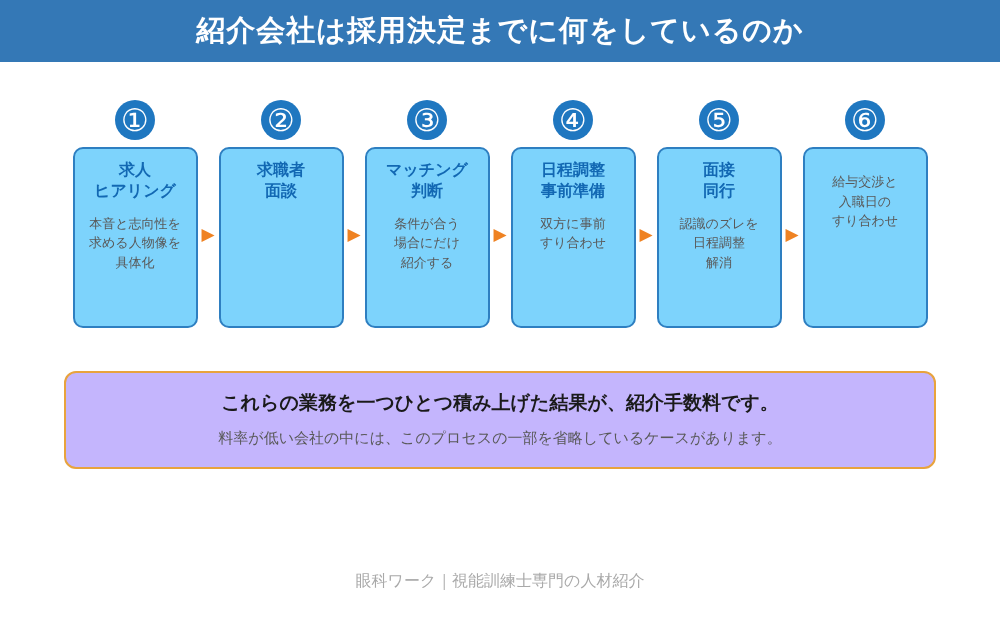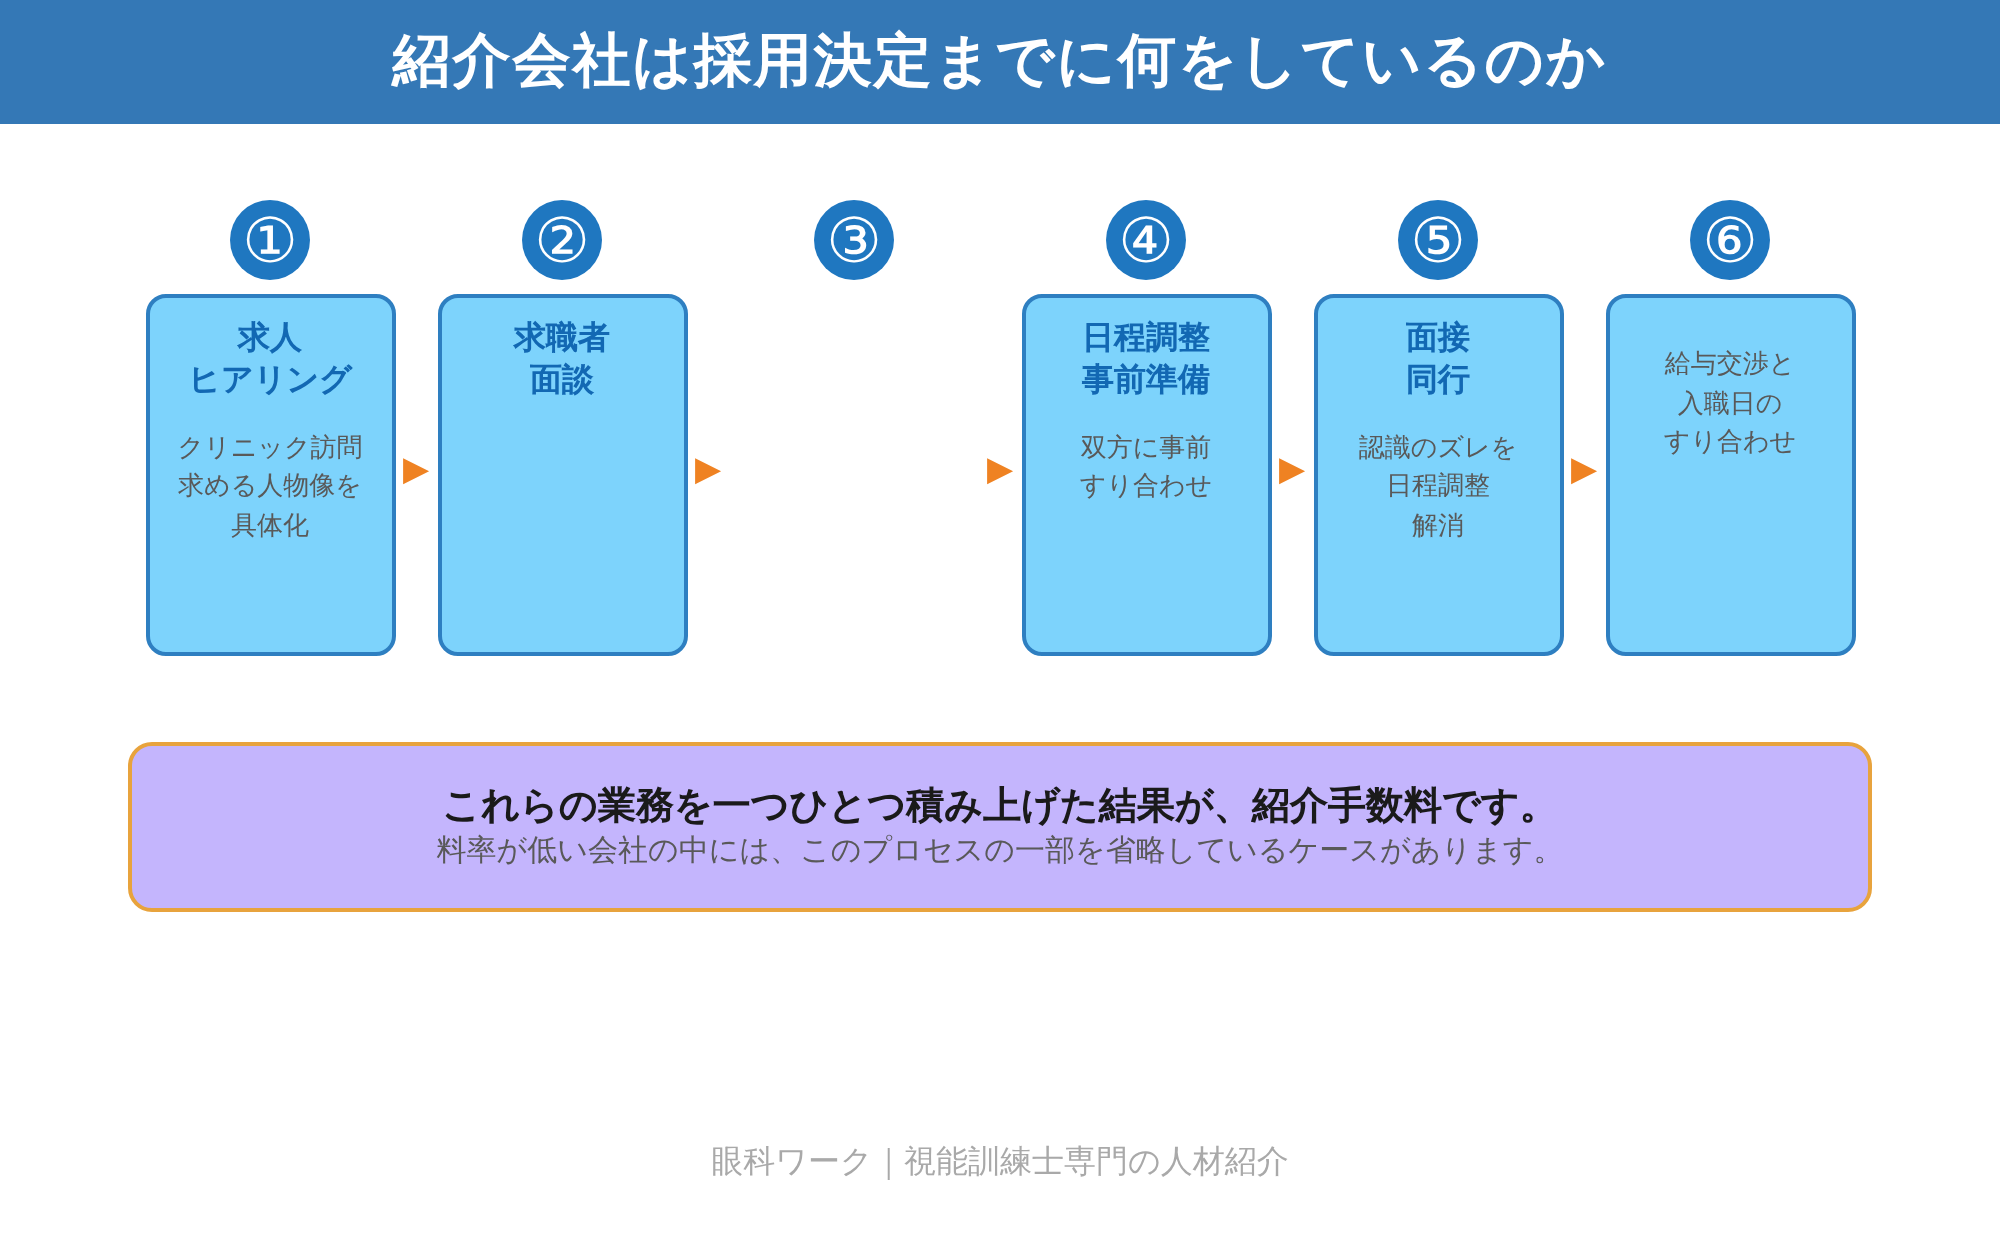--- a/index.html
+++ b/index.html
@@ -102,20 +102,21 @@
     text-align: center;
   }
   .note-title {
     color: #1a1a1a;
     font-weight: bold;
     font-size: 19px;
   }
   .note-sub {
     color: #595959;
     font-size: 15px;
+    margin-top: 13px;
   }
   
   .footer {
     position: absolute;
     left: 0;
     bottom: 33px;
     width: 100%;
     text-align: center;
     color: #a9a9a9;
     font-size: 16px;
@@ -130,40 +131,47 @@
     <div class="header-title">紹介会社は採用決定までに何をしているのか</div>
   </div>
 
   <div class="flow">
 
     <div class="step">
       <div class="badge">①</div>
       <div class="card">
         <div class="card-title">求人
 ヒアリング</div>
-        <div class="card-desc">クリニック訪問
+        <div class="card-desc">本音と志向性を
 求める人物像を
 具体化</div>
       </div>
     </div>
 
     <div class="arrow">▶</div>
 
     <div class="step">
       <div class="badge">②</div>
       <div class="card">
         <div class="card-title">求職者
 面談</div>
       </div>
     </div>
 
     <div class="arrow">▶</div>
 
     <div class="step">
       <div class="badge">③</div>
+      <div class="card">
+        <div class="card-title">マッチング
+判断</div>
+        <div class="card-desc">条件が合う
+場合にだけ
+紹介する</div>
+      </div>
     </div>
 
     <div class="arrow">▶</div>
 
     <div class="step">
       <div class="badge">④</div>
       <div class="card">
         <div class="card-title">日程調整
 事前準備</div>
         <div class="card-desc">双方に事前

